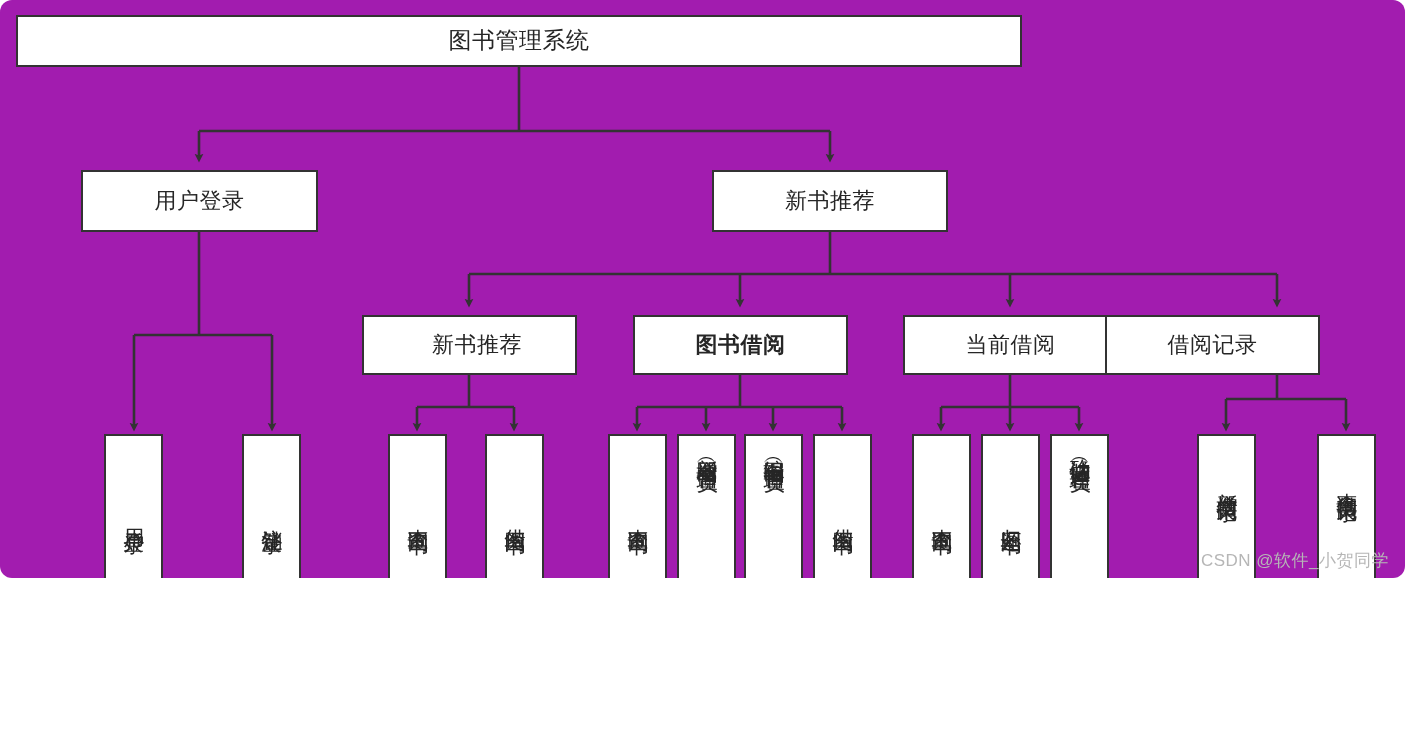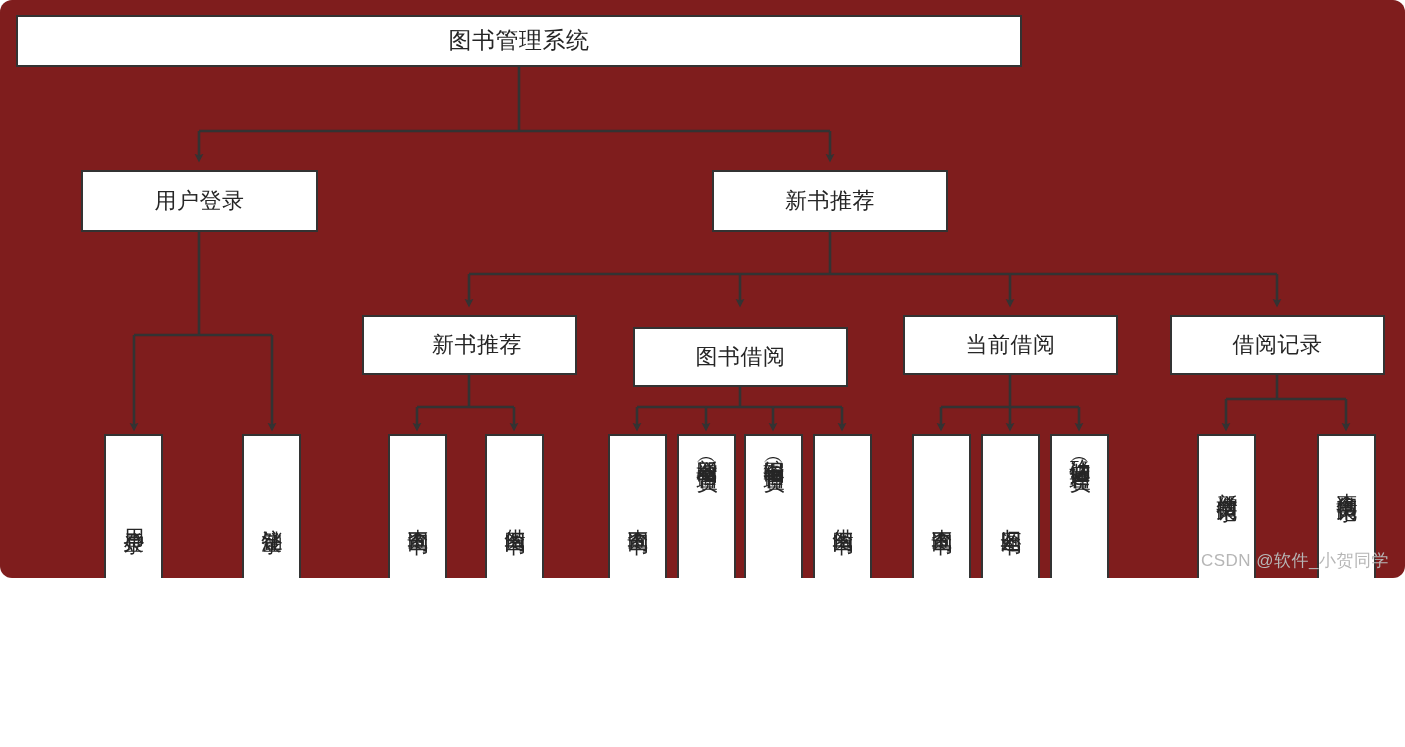--- a/index.html
+++ b/index.html
@@ -7,21 +7,21 @@
     padding: 0;
     background: #ffffff;
   }
   body {
     font-family: "Liberation Sans", "DejaVu Sans", sans-serif;
   }
   #canvas {
     position: relative;
     width: 1405px;
     height: 578px;
-    background: #7f1d1d;
+    background: #a21caf;
     overflow: hidden;
     border-radius: 12px;
   }
   #wires {
     position: absolute;
     left: 0;
     top: 0;
     width: 1405px;
     height: 747px;
     pointer-events: none;
@@ -131,27 +131,27 @@
   <div class="node h" style="left:81px; top:170px; width:237px; height:62px;">
     <span>用户登录</span>
   </div>
   <div class="node h" style="left:712px; top:170px; width:236px; height:62px;">
     <span>新书推荐</span>
   </div>
 
   <div class="node h" style="left:362px; top:315px; width:215px; height:60px;padding-left:15px;">
     <span>新书推荐</span>
   </div>
-  <div class="node h" style="left:633px; top:327px; width:215px; height:60px;">
+  <div class="node h" style="left:633px; top:315px; width:215px; height:60px;font-weight:bold;">
     <span>图书借阅</span>
   </div>
   <div class="node h" style="left:903px; top:315px; width:215px; height:60px;">
     <span>当前借阅</span>
   </div>
-  <div class="node h" style="left:1170px; top:315px; width:215px; height:60px;">
+  <div class="node h" style="left:1105px; top:315px; width:215px; height:60px;">
     <span>借阅记录</span>
   </div>
 
   <div class="node v" style="left:104px; top:434px; width:59px; height:301px;">
     <span class="vtext" style="margin-top:76px;">用户登录</span>
   </div>
   <div class="node v" style="left:242px; top:434px; width:59px; height:301px;">
     <span class="vtext" style="margin-top:76px;">注销登录</span>
   </div>
 

